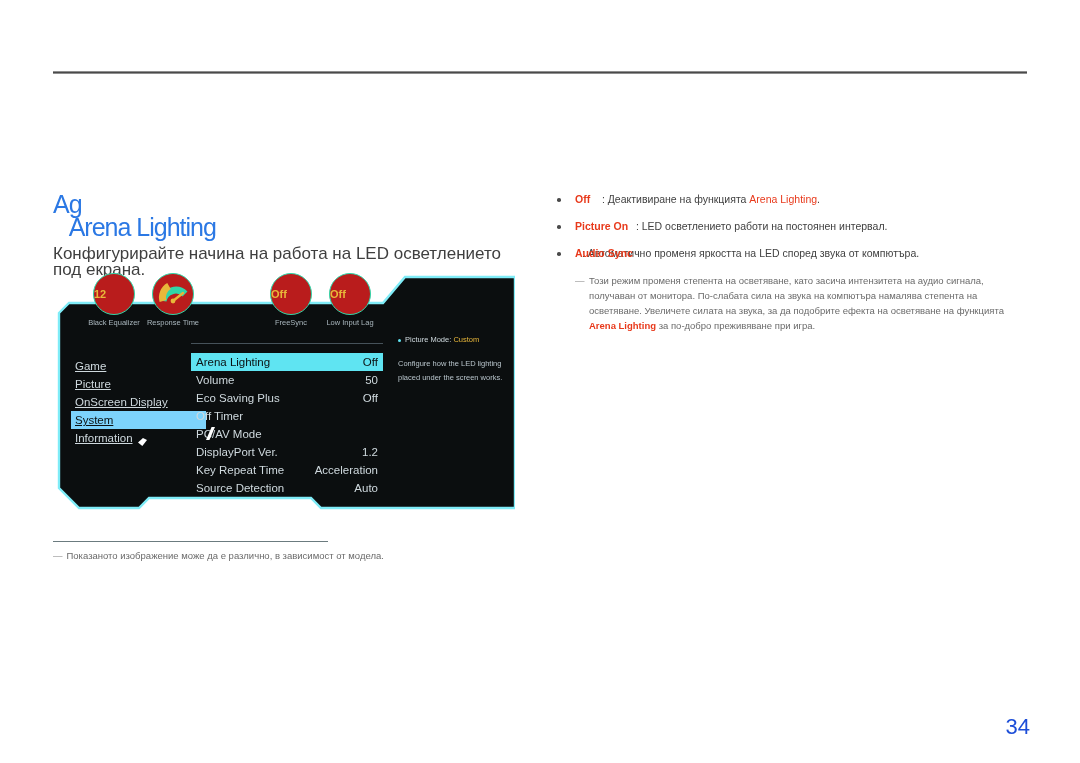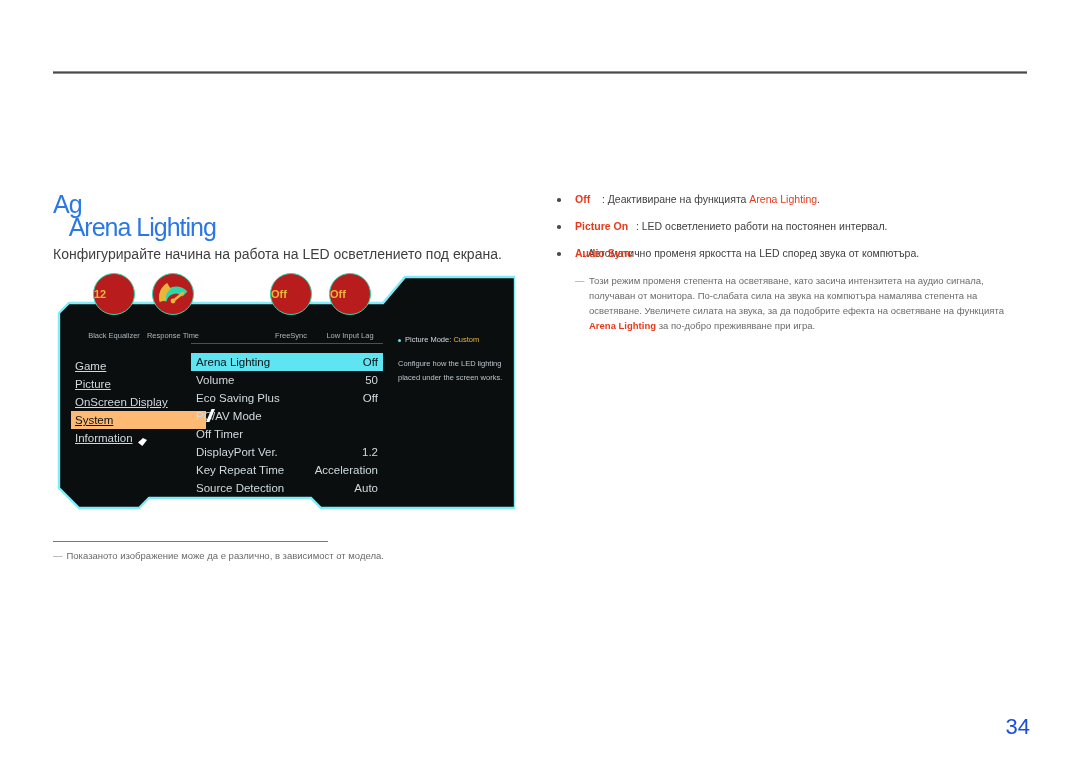--- a/index.html
+++ b/index.html
@@ -27,21 +27,21 @@
   .page-title{
     font-size:25px; color:#2b78e4; font-weight:400;
     letter-spacing:-1px; line-height:28px;
     height:34px; white-space:nowrap; position:relative;
   }
   
   .page-title .ov{ position:relative; display:inline-block; width:0; }
   .page-title .ov span{ position:absolute; left:0; top:0; }
 
   .lead{
-    margin-top:22px; font-size:14px; color:#3f3f3f; line-height:16px;
+    margin-top:22px; font-size:17px; color:#3f3f3f; line-height:16px;
   }
 
   
   .osd-wrap{ position:absolute; left:53px; top:265px; width:462px; height:255px; }
 
   .osd-body{
     position:absolute; left:0; top:0; width:462px; height:255px;
   }
   .osd-svg{ position:absolute; left:0; top:0; }
 
@@ -52,34 +52,34 @@
   .dial{
     width:42px; height:42px; border-radius:50%;
     border:1.6px solid #2fd6a8;
     margin:0 auto;
     display:flex; flex-direction:column;
     align-items:flex-start; justify-content:center;
     background:#b91c1c;
   }
   .dial .v{ font-size:11px; color:#e8b73a; font-weight:700; line-height:11px; }
   .dial .u{ font-size:7px; color:#6fe9ef; line-height:8px; margin-top:1px; }
-  .hdr-lbl{ margin-top:16px; font-size:7.5px; color:#a9b6bd; white-space:nowrap; }
+  .hdr-lbl{ margin-top:3px; font-size:7.5px; color:#a9b6bd; white-space:nowrap; }
 
   .gauge{ position:relative; }
   .gauge svg{ position:absolute; left:0; top:0; }
 
   
   .menu-left{ position:absolute; left:18px; top:92px; width:135px; }
   .menu-left .mi{
     height:18px; line-height:18px; padding-left:4px;
     font-size:11.5px; color:#cfd9de; white-space:nowrap;
     margin-bottom:0px;
     text-decoration:underline;
   }
-  .menu-left .mi.sel{ background:#fdba74; color:#0c1213; }
+  .menu-left .mi.sel{ background:#7dd3fc; color:#0c1213; }
 
   .cursor-glyph{
     position:absolute; left:85px; top:173px; width:9px; height:8px;
     background:#ffffff;
     clip-path:polygon(0% 55%, 55% 0%, 100% 25%, 48% 100%);
   }
 
   
   .menu-right{ position:absolute; left:138px; top:78px; width:192px; }
   .menu-right .sep{ height:1px; background:#46525a; margin-bottom:9px; }
@@ -230,32 +230,32 @@
         <div class="row">
           <span>Volume</span>
           <span class="val">50</span>
         </div>
 
         <div class="row">
           <span>Eco Saving Plus</span>
           <span class="val">Off</span>
         </div>
 
+        <div class="row">
+          <span>Off Timer</span>
+          <span class="val"></span>
+        </div>
+
         <div class="row pcav">
           <span>PC/AV Mode</span>
           <span class="slash"></span>
           <span class="val"></span>
         </div>
 
         <div class="row">
-          <span>Off Timer</span>
-          <span class="val"></span>
-        </div>
-
-        <div class="row">
           <span>DisplayPort Ver.</span>
           <span class="val">1.2</span>
         </div>
 
         <div class="row">
           <span>Key Repeat Time</span>
           <span class="val">Acceleration</span>
         </div>
 
         <div class="row">

